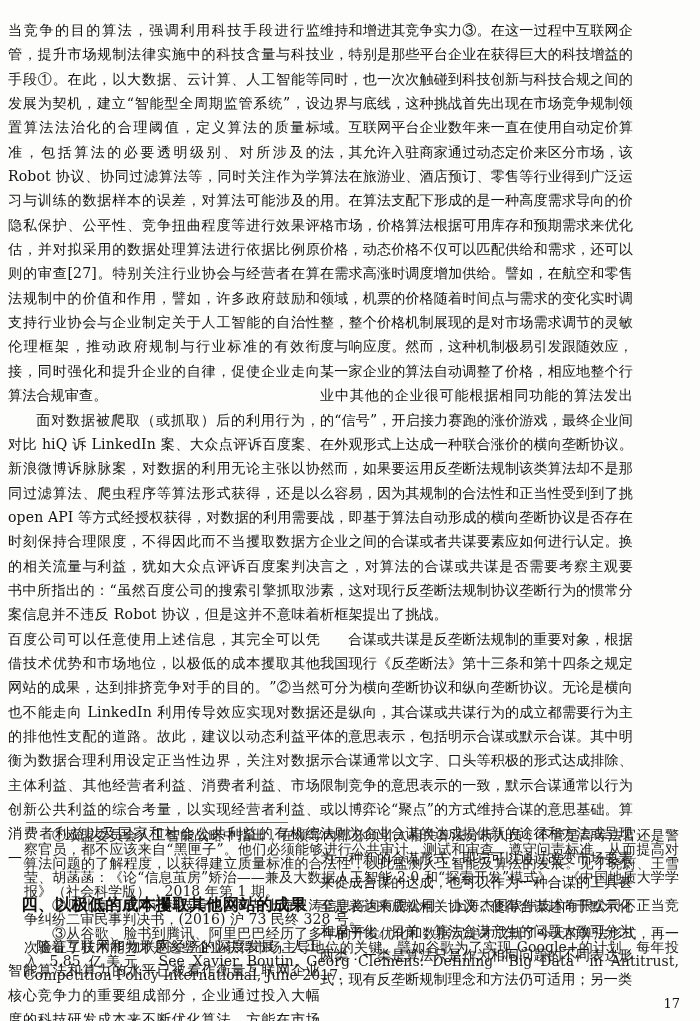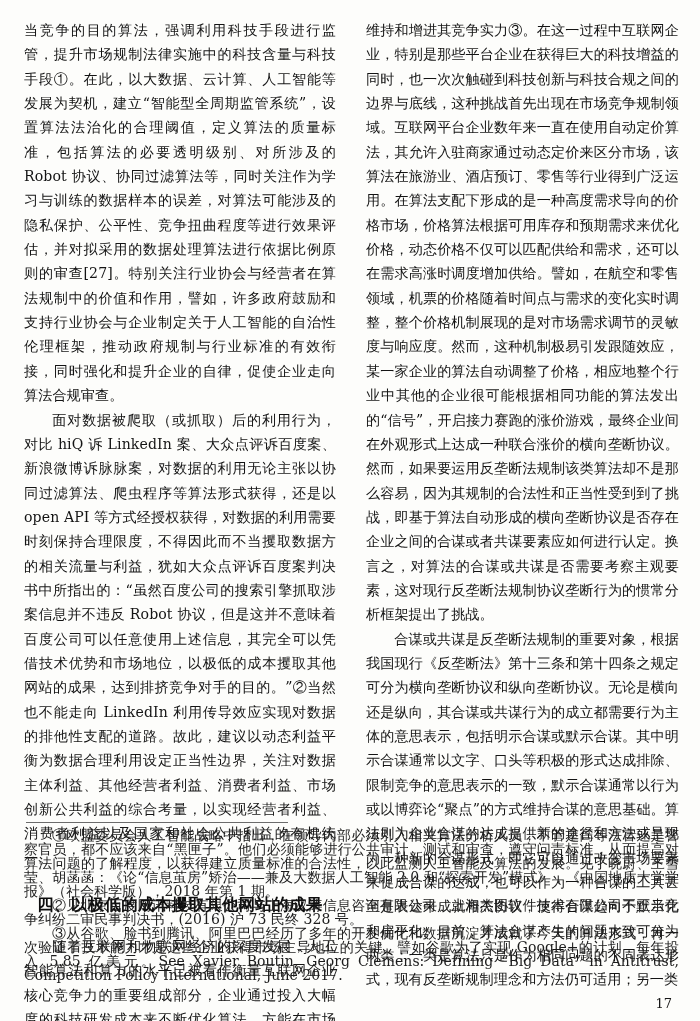--- a/index.html
+++ b/index.html
@@ -16,25 +16,24 @@
     overflow: hidden;
     font-family: "DejaVu Serif", "Liberation Serif", serif;
     color: #1a1a1a;
     box-sizing: border-box;
   }
 
   
   .columns {
     position: absolute;
     top: 18px;
-    left: 24px;
+    left: 8px;
     width: 655px;
     height: 795px;
     display: flex;
-    gap: 30px;
   }
   .col {
     width: 312px;
     box-sizing: border-box;
   }
   .col-right { width: 313px; }
 
   p.body {
     margin: 0;
     font-size: 14.1px;
@@ -79,21 +78,21 @@
     text-align: justify;
     text-justify: inter-ideograph;
     text-indent: 2em;
     color: #1c1c1c;
     letter-spacing: 0.05px;
   }
 
   
   .page-number {
     position: absolute;
-    right: 28px;
+    right: 20px;
     bottom: 10px;
     font-size: 13px;
     color: #171717;
     font-family: "DejaVu Serif", "Liberation Serif", serif;
   }
 </style>
 </head>
 <body>
 
 <div class="page">

